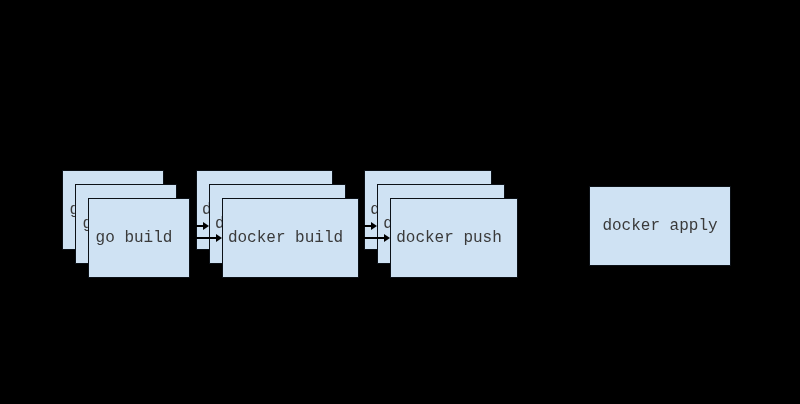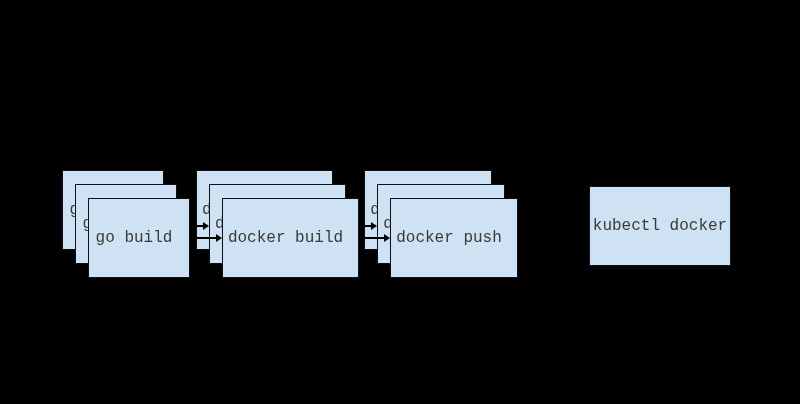--- a/index.html
+++ b/index.html
@@ -71,21 +71,21 @@
     <div class="box stack-box" style="left: 364px; top: 170px; width: 128px; height: 80px; z-index: 1;">
       <span class="box-label shifted">docker push</span>
     </div>
     <div class="box stack-box" style="left: 377px; top: 184px; width: 128px; height: 80px; z-index: 2;">
       <span class="box-label shifted">docker push</span>
     </div>
     <div class="box stack-box" style="left: 390px; top: 198px; width: 128px; height: 80px; z-index: 3;">
       <span class="box-label shifted">docker push</span>
     </div>
     <div class="box single-box" style="left: 589px; top: 186px; width: 142px; height: 80px; z-index: 1;">
-      <span class="box-label">kubectl docker</span>
+      <span class="box-label">docker apply</span>
     </div>
     <div class="arrow-line" style="left: 190px; top: 225px; width: 14px;"></div>
     <div class="arrow-head" style="left: 203px; top: 222px;"></div>
     <div class="arrow-line" style="left: 190px; top: 237px; width: 27px;"></div>
     <div class="arrow-head" style="left: 216px; top: 234px;"></div>
     <div class="arrow-line" style="left: 359px; top: 225px; width: 13px;"></div>
     <div class="arrow-head" style="left: 371px; top: 222px;"></div>
     <div class="arrow-line" style="left: 359px; top: 237px; width: 26px;"></div>
     <div class="arrow-head" style="left: 384px; top: 234px;"></div>
   </div>

